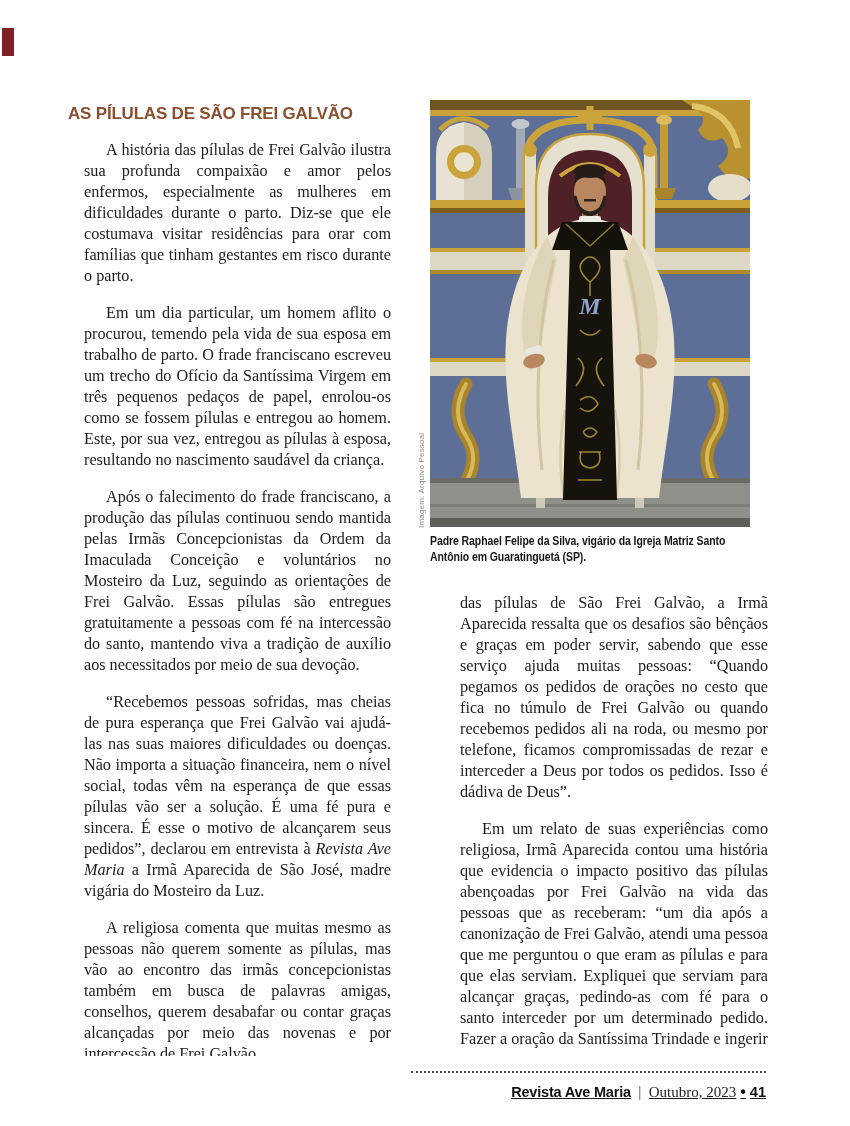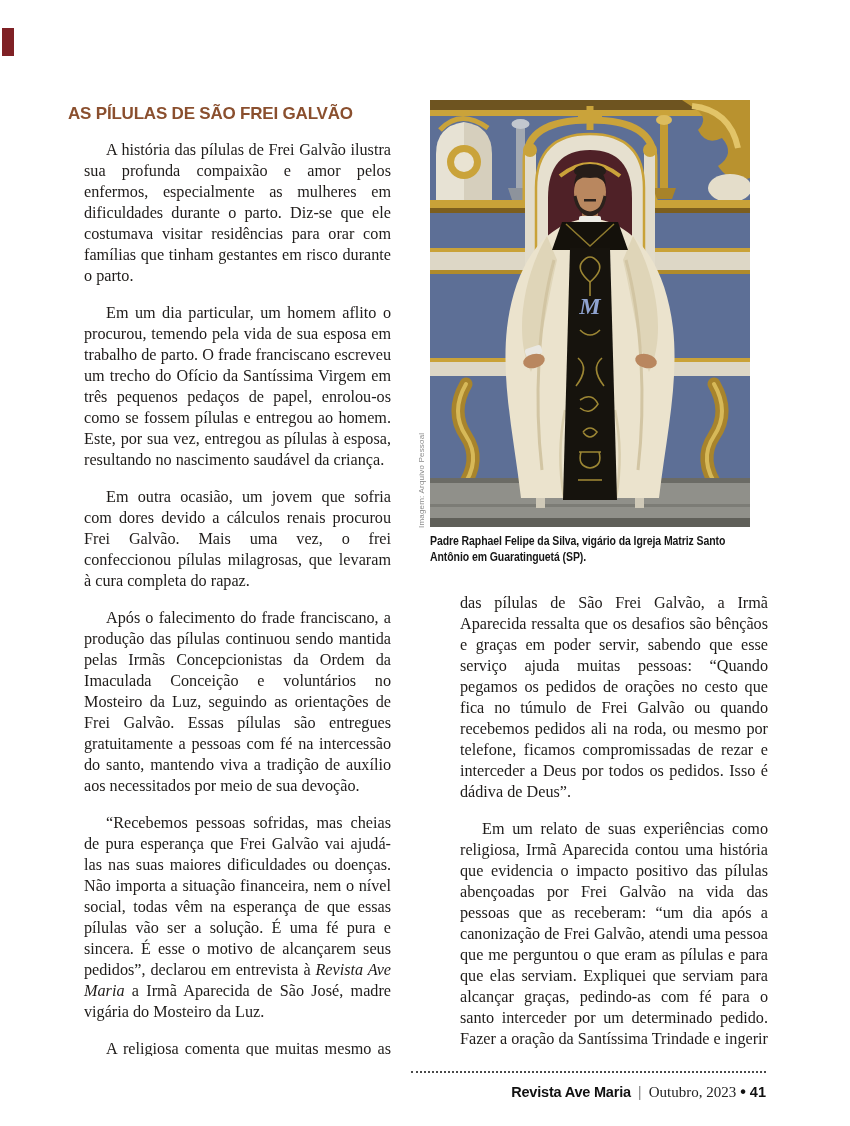--- a/index.html
+++ b/index.html
@@ -83,20 +83,21 @@
     left: 411px; top: 1071px;
     width: 355px; height: 0;
     border-top: 2px dotted #4a4a4a;
   }
   .footer {
     position: absolute;
     left: 0; top: 1083px;
     width: 766px;
     text-align: right;
     white-space: nowrap;
+    text-decoration: underline;
   }
   .footer .mag {
     font-family: "Liberation Sans", sans-serif;
     font-weight: bold;
     font-size: 14.5px;
     letter-spacing: -0.2px;
     color: #111111;
   }
   .footer .sep {
     font-family: "Liberation Sans", sans-serif;
@@ -127,21 +128,20 @@
 
 <div class="page">
 
   <div class="corner-mark"></div>
 
   <div class="col-left">
     <h1 class="heading">AS PÍLULAS DE SÃO FREI GALVÃO</h1>
     <div>
         <p class="para"><span>A história das pílulas de Frei Galvão ilustra sua profunda compaixão e amor pelos enfermos, especialmente as mulheres em dificuldades durante o parto. Diz-se que ele costumava visitar residências para orar com famílias que tinham gestantes em risco durante o parto.</span></p>
         <p class="para"><span>Em um dia particular, um homem aflito o procurou, temendo pela vida de sua esposa em trabalho de parto. O frade franciscano escreveu um trecho do Ofício da Santíssima Virgem em três pequenos pedaços de papel, enrolou-os como se fossem pílulas e entregou ao homem. Este, por sua vez, entregou as pílulas à esposa, resultando no nascimento saudável da criança.</span></p>
-        <p class="para"><span>Em outra ocasião, um jovem que sofria com dores devido a cálculos renais procurou Frei Galvão. Mais uma vez, o frei confeccionou pílulas milagrosas, que levaram à cura completa do rapaz.</span></p>
         <p class="para"><span>Após o falecimento do frade franciscano, a produção das pílulas continuou sendo mantida pelas Irmãs Concepcionistas da Ordem da Imaculada Conceição e voluntários no Mosteiro da Luz, seguindo as orientações de Frei Galvão. Essas pílulas são entregues gratuitamente a pessoas com fé na intercessão do santo, mantendo viva a tradição de auxílio aos necessitados por meio de sua devoção.</span></p>
         <p class="para"><span>“Recebemos pessoas sofridas, mas cheias de pura esperança que Frei Galvão vai ajudá-las nas suas maiores dificuldades ou doenças. Não importa a situação financeira, nem o nível social, todas vêm na esperança de que essas pílulas vão ser a solução. É uma fé pura e sincera. É esse o motivo de alcançarem seus pedidos”, declarou em entrevista à </span><em>Revista Ave Maria</em><span> a Irmã Aparecida de São José, madre vigária do Mosteiro da Luz.</span></p>
         <p class="para"><span>A religiosa comenta que muitas mesmo as pessoas não querem somente as pílulas, mas vão ao encontro das irmãs concepcionistas também em busca de palavras amigas, conselhos, querem desabafar ou contar graças alcançadas por meio das novenas e por intercessão de Frei Galvão.</span></p>
         <p class="para"><span>Ao falar sobre os principais desafios e bênçãos de servir à comunidade com a distribuição</span></p>
       </div>
   </div>
 
   <div class="photo-wrap">
     <svg width="320" height="427" viewBox="0 0 320 427" xmlns="http://www.w3.org/2000/svg">
       <rect x="0" y="0" width="320" height="427" fill="#5d6f96"></rect>

